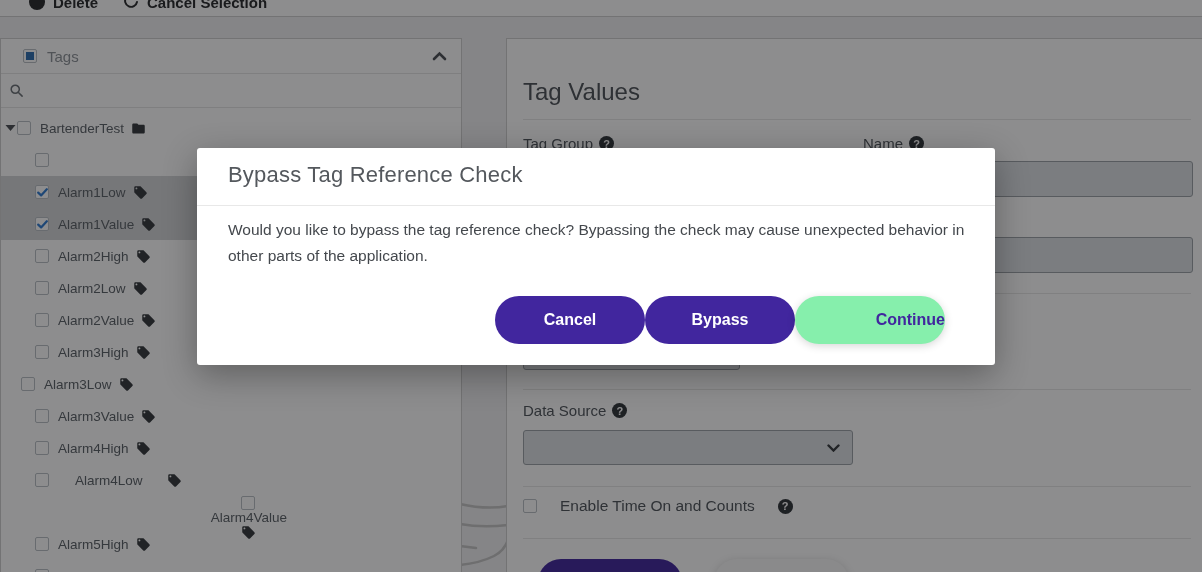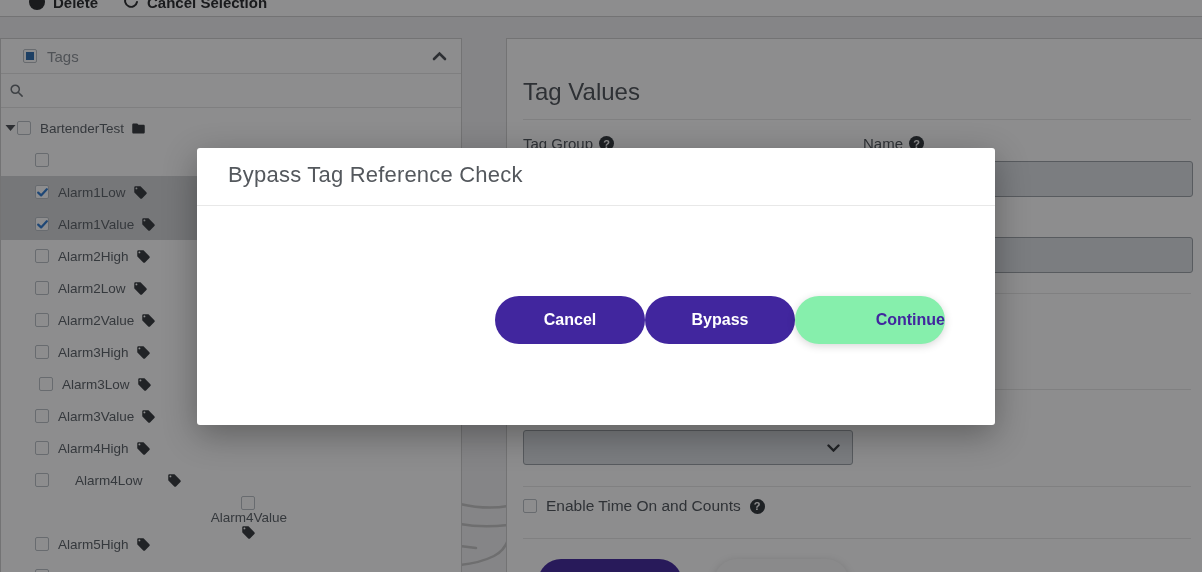--- a/index.html
+++ b/index.html
@@ -50,32 +50,32 @@
   .rp-divider{position:absolute;left:16px;right:11px;border-top:1px solid #e6e6e6;height:0;}
   .f-label{position:absolute;font-size:15px;color:#4e545a;display:flex;align-items:center;gap:6px;}
   .help{width:15px;height:15px;border-radius:50%;background:#2e3338;color:#fff;font-size:11px;
     font-weight:700;display:inline-flex;align-items:center;justify-content:center;flex:none;}
   .help::after{content:"?";}
   .input{position:absolute;height:36px;background:#dde1e4;border:1px solid #9ba1a7;
     border-radius:3px;box-sizing:border-box;}
   .select{position:absolute;height:35px;background:#dde1e4;border:1px solid #9ba1a7;
     border-radius:3px;box-sizing:border-box;}
   .select .chev{position:absolute;right:12px;top:13px;}
-  .check-row{position:absolute;left:16px;top:458px;display:flex;align-items:center;gap:9px;
+  .check-row{position:absolute;left:16px;top:458px;display:flex;align-items:center;gap:23px;
     font-size:15.5px;color:#4e545a;}
   .pill{position:absolute;height:46px;border-radius:23px;}
   .pill.primary{left:31px;top:520px;width:144px;background:var(--primary,#41269e);}
   .pill.lightp{left:207px;top:520px;width:135px;background:#fafafa;box-shadow:0 2px 8px rgba(0,0,0,.18);}
 
   
   .curves{position:absolute;left:452px;top:468px;z-index:0;}
 
   
   .overlay{position:absolute;inset:0;background:rgba(12,12,14,0.47);z-index:10;}
-  .modal{position:absolute;left:197px;top:148px;width:798px;height:277px;background:#fff;
+  .modal{position:absolute;left:197px;top:148px;width:798px;height:217px;background:#fff;
     border-radius:3px;box-shadow:0 10px 34px rgba(0,0,0,.32);z-index:20;box-sizing:border-box;}
   .modal-title{position:absolute;left:31px;top:14px;font-size:22px;font-weight:500;color:#54585d;
     margin:0;letter-spacing:.2px;}
   .modal-divider{position:absolute;left:0;right:0;top:57px;border-top:1px solid #e8e8e8;height:0;}
   .modal-body{position:absolute;left:31px;top:69px;width:752px;font-size:15.5px;line-height:26px;
     color:#44484d;margin:0;}
   .modal-actions{position:absolute;left:298px;top:148px;display:flex;}
   .btn{width:150px;height:48px;border-radius:24px;border:none;font-family:inherit;font-size:16px;
     font-weight:700;cursor:pointer;padding:0;}
   .btn.primary{background:var(--primary,#41269e);color:#fff;}
@@ -191,21 +191,21 @@
       </div>
       <div class="tree-row" style="padding-left: 34px;">
         <span class="cb"></span>
         <span class="tree-label">Alarm3High</span>
         <span class="tree-ico">
           <svg viewBox="0 0 24 24">
             <path d="M21.41 11.58l-9-9C12.05 2.22 11.55 2 11 2H4c-1.1 0-2 .9-2 2v7c0 .55.22 1.05.59 1.42l9 9c.36.36.86.58 1.41.58.55 0 1.05-.22 1.41-.59l7-7c.37-.36.59-.86.59-1.41 0-.55-.23-1.06-.59-1.42zM5.5 7C4.67 7 4 6.33 4 5.5S4.67 4 5.5 4 7 4.67 7 5.5 6.33 7 5.5 7z"></path>
           </svg>
         </span>
       </div>
-      <div class="tree-row" style="padding-left: 38px;">
+      <div class="tree-row" style="padding-left: 20px;">
         <span class="cb"></span>
         <span class="tree-label">Alarm3Low</span>
         <span class="tree-ico">
           <svg viewBox="0 0 24 24">
             <path d="M21.41 11.58l-9-9C12.05 2.22 11.55 2 11 2H4c-1.1 0-2 .9-2 2v7c0 .55.22 1.05.59 1.42l9 9c.36.36.86.58 1.41.58.55 0 1.05-.22 1.41-.59l7-7c.37-.36.59-.86.59-1.41 0-.55-.23-1.06-.59-1.42zM5.5 7C4.67 7 4 6.33 4 5.5S4.67 4 5.5 4 7 4.67 7 5.5 6.33 7 5.5 7z"></path>
           </svg>
         </span>
       </div>
       <div class="tree-row" style="padding-left: 34px;">
         <span class="cb"></span>
@@ -305,18 +305,19 @@
   <div class="rp-divider" style="top:499px"></div>
 
   <div class="pill primary"></div>
   <div class="pill lightp"></div>
 </section>
 
 <div class="overlay"></div>
 <div class="modal">
   <h2 class="modal-title">Bypass Tag Reference Check</h2>
   <div class="modal-divider"></div>
+  <p class="modal-body">Would you like to bypass the tag reference check? Bypassing the check may cause unexpected behavior in other parts of the application.</p>
   <div class="modal-actions">
     <button class="btn primary">Cancel</button>
     <button class="btn primary">Bypass</button>
     <button class="btn lightb">Continue</button>
   </div>
 </div>
 
 </body></html>

